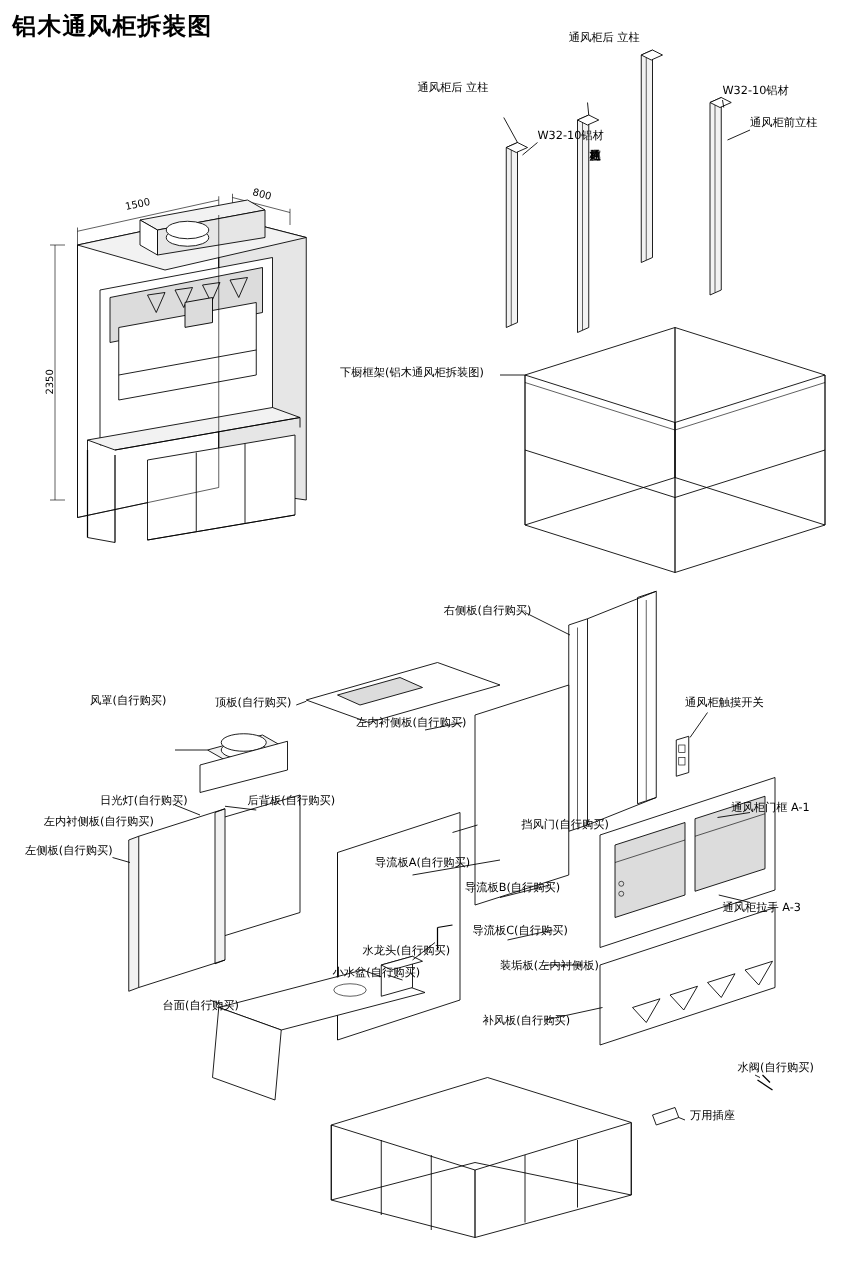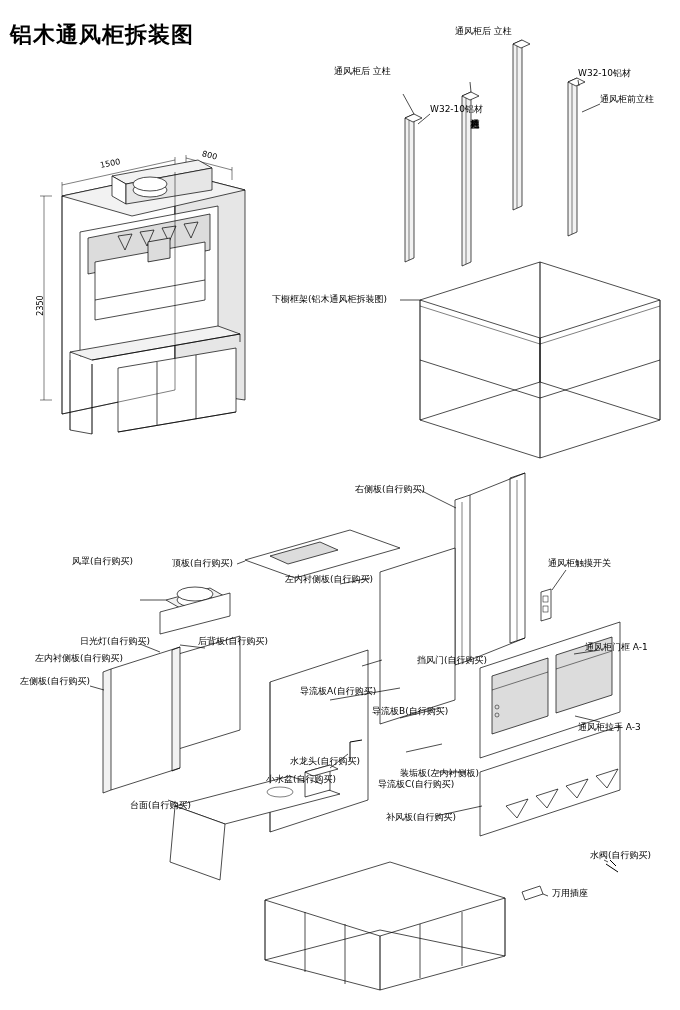--- a/index.html
+++ b/index.html
@@ -1,19 +1,19 @@
 <!DOCTYPE html>
 <html><head>
 <meta charset="utf-8">
 <style>
   html,body{margin:0;padding:0;background:#ffffff;}
   body{width:680px;height:1010px;position:relative;overflow:hidden;
        font-family:"DejaVu Sans","Liberation Sans",sans-serif;color:#000;}
   .canvas{position:absolute;left:0;top:0;width:680px;height:1010px;}
-  .title{position:absolute;left:10px;top:20px;font-size:22px;font-weight:bold;letter-spacing:1px;}
+  .title{position:absolute;left:10px;top:8px;font-size:19px;font-weight:bold;letter-spacing:1px;}
   .lbl{position:absolute;font-size:9px;line-height:11px;white-space:nowrap;}
   .lbl.v{writing-mode:vertical-rl;white-space:normal;text-orientation:upright;line-height:10px;}
   .lbl.w{white-space:normal;}
   svg{position:absolute;left:0;top:0;}
   .ln{stroke:#000;fill:none;stroke-width:0.7;}
   .ln2{stroke:#000;fill:none;stroke-width:1;}
   .thin{stroke:#000;fill:none;stroke-width:0.5;}
   .fillw{fill:#ffffff;stroke:#000;stroke-width:0.7;}
   .fillg{fill:#f2f2f2;stroke:#000;stroke-width:0.7;}
   .fillgg{fill:#e6e6e6;stroke:#000;stroke-width:0.7;}
@@ -241,21 +241,21 @@
   <div class="lbl" style="left:72px;top:556px;">风罩(自行购买)</div>
   <div class="lbl" style="left:80px;top:636px;">日光灯(自行购买)</div>
   <div class="lbl" style="left:198px;top:636px;">后背板(自行购买)</div>
   <div class="lbl" style="left:35px;top:653px;">左内衬侧板(自行购买)</div>
   <div class="lbl" style="left:585px;top:642px;text-align:center;">通风柜门框 A-1</div>
   <div class="lbl" style="left:20px;top:676px;">左侧板(自行购买)</div>
   <div class="lbl" style="left:372px;top:655px;padding-left:45px;">挡风门(自行购买)</div>
   <div class="lbl" style="left:300px;top:686px;">导流板A(自行购买)</div>
   <div class="lbl" style="left:372px;top:706px;">导流板B(自行购买)</div>
   <div class="lbl" style="left:578px;top:722px;">通风柜拉手 A-3</div>
-  <div class="lbl" style="left:378px;top:740px;margin-top:39px;">导流板C(自行购买)</div>
+  <div class="lbl" style="left:378px;top:740px;">导流板C(自行购买)</div>
   <div class="lbl" style="left:290px;top:756px;">水龙头(自行购买)</div>
   <div class="lbl" style="left:400px;top:768px;">装垢板(左内衬侧板)</div>
   <div class="lbl" style="left:266px;top:774px;">小水盆(自行购买)</div>
   <div class="lbl" style="left:130px;top:800px;">台面(自行购买)</div>
   <div class="lbl" style="left:386px;top:812px;">补风板(自行购买)</div>
   <div class="lbl" style="left:590px;top:850px;">水阀(自行购买)</div>
   <div class="lbl" style="left:552px;top:888px;">万用插座</div>
 
 </div>
 

